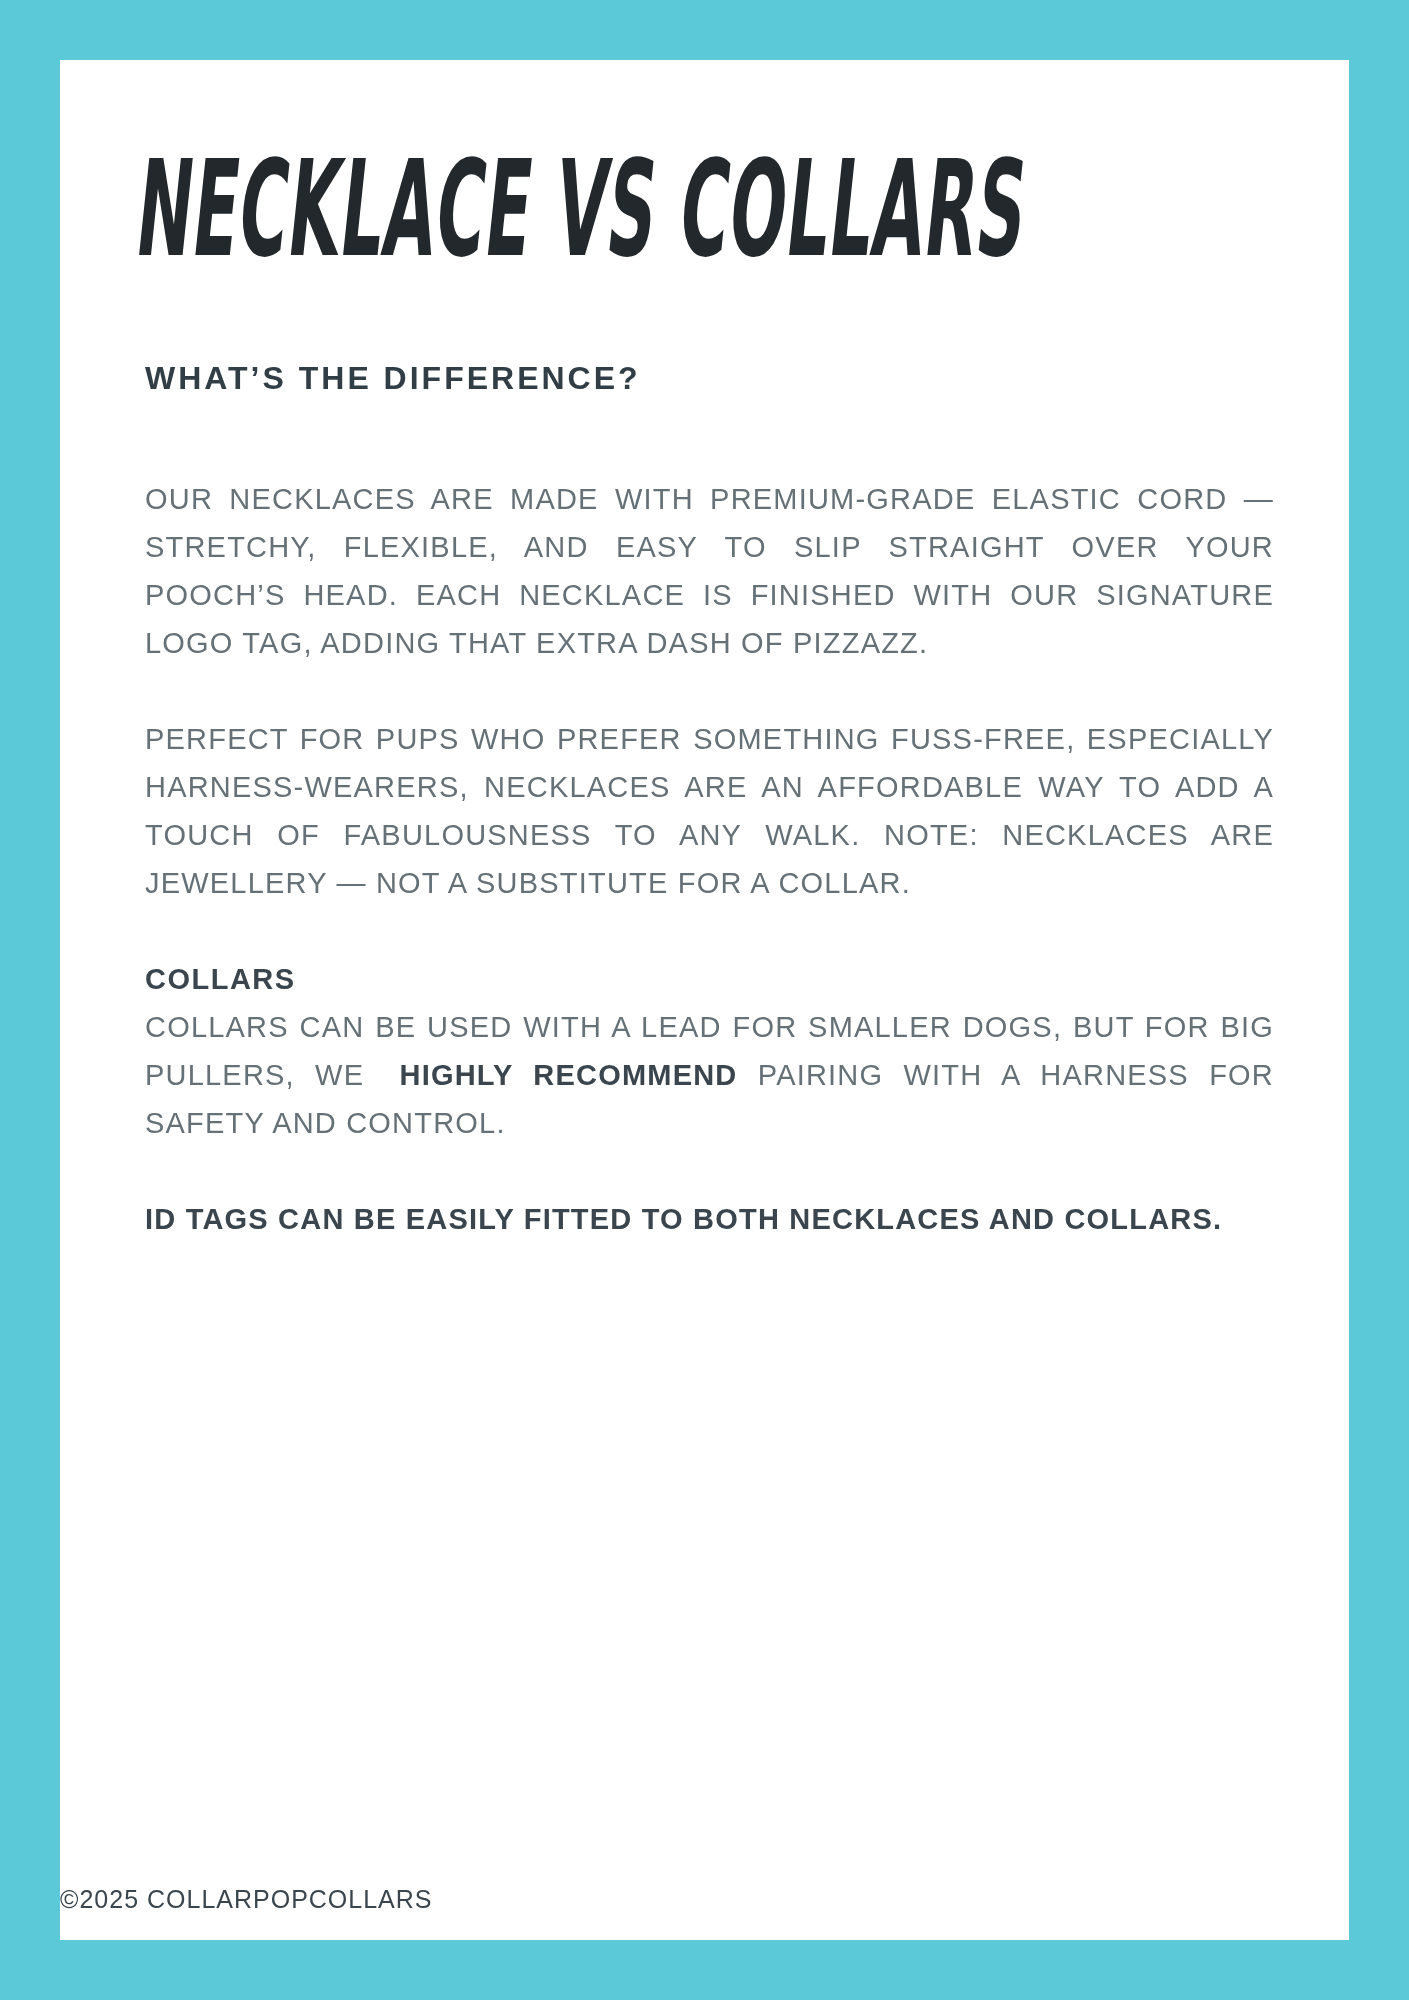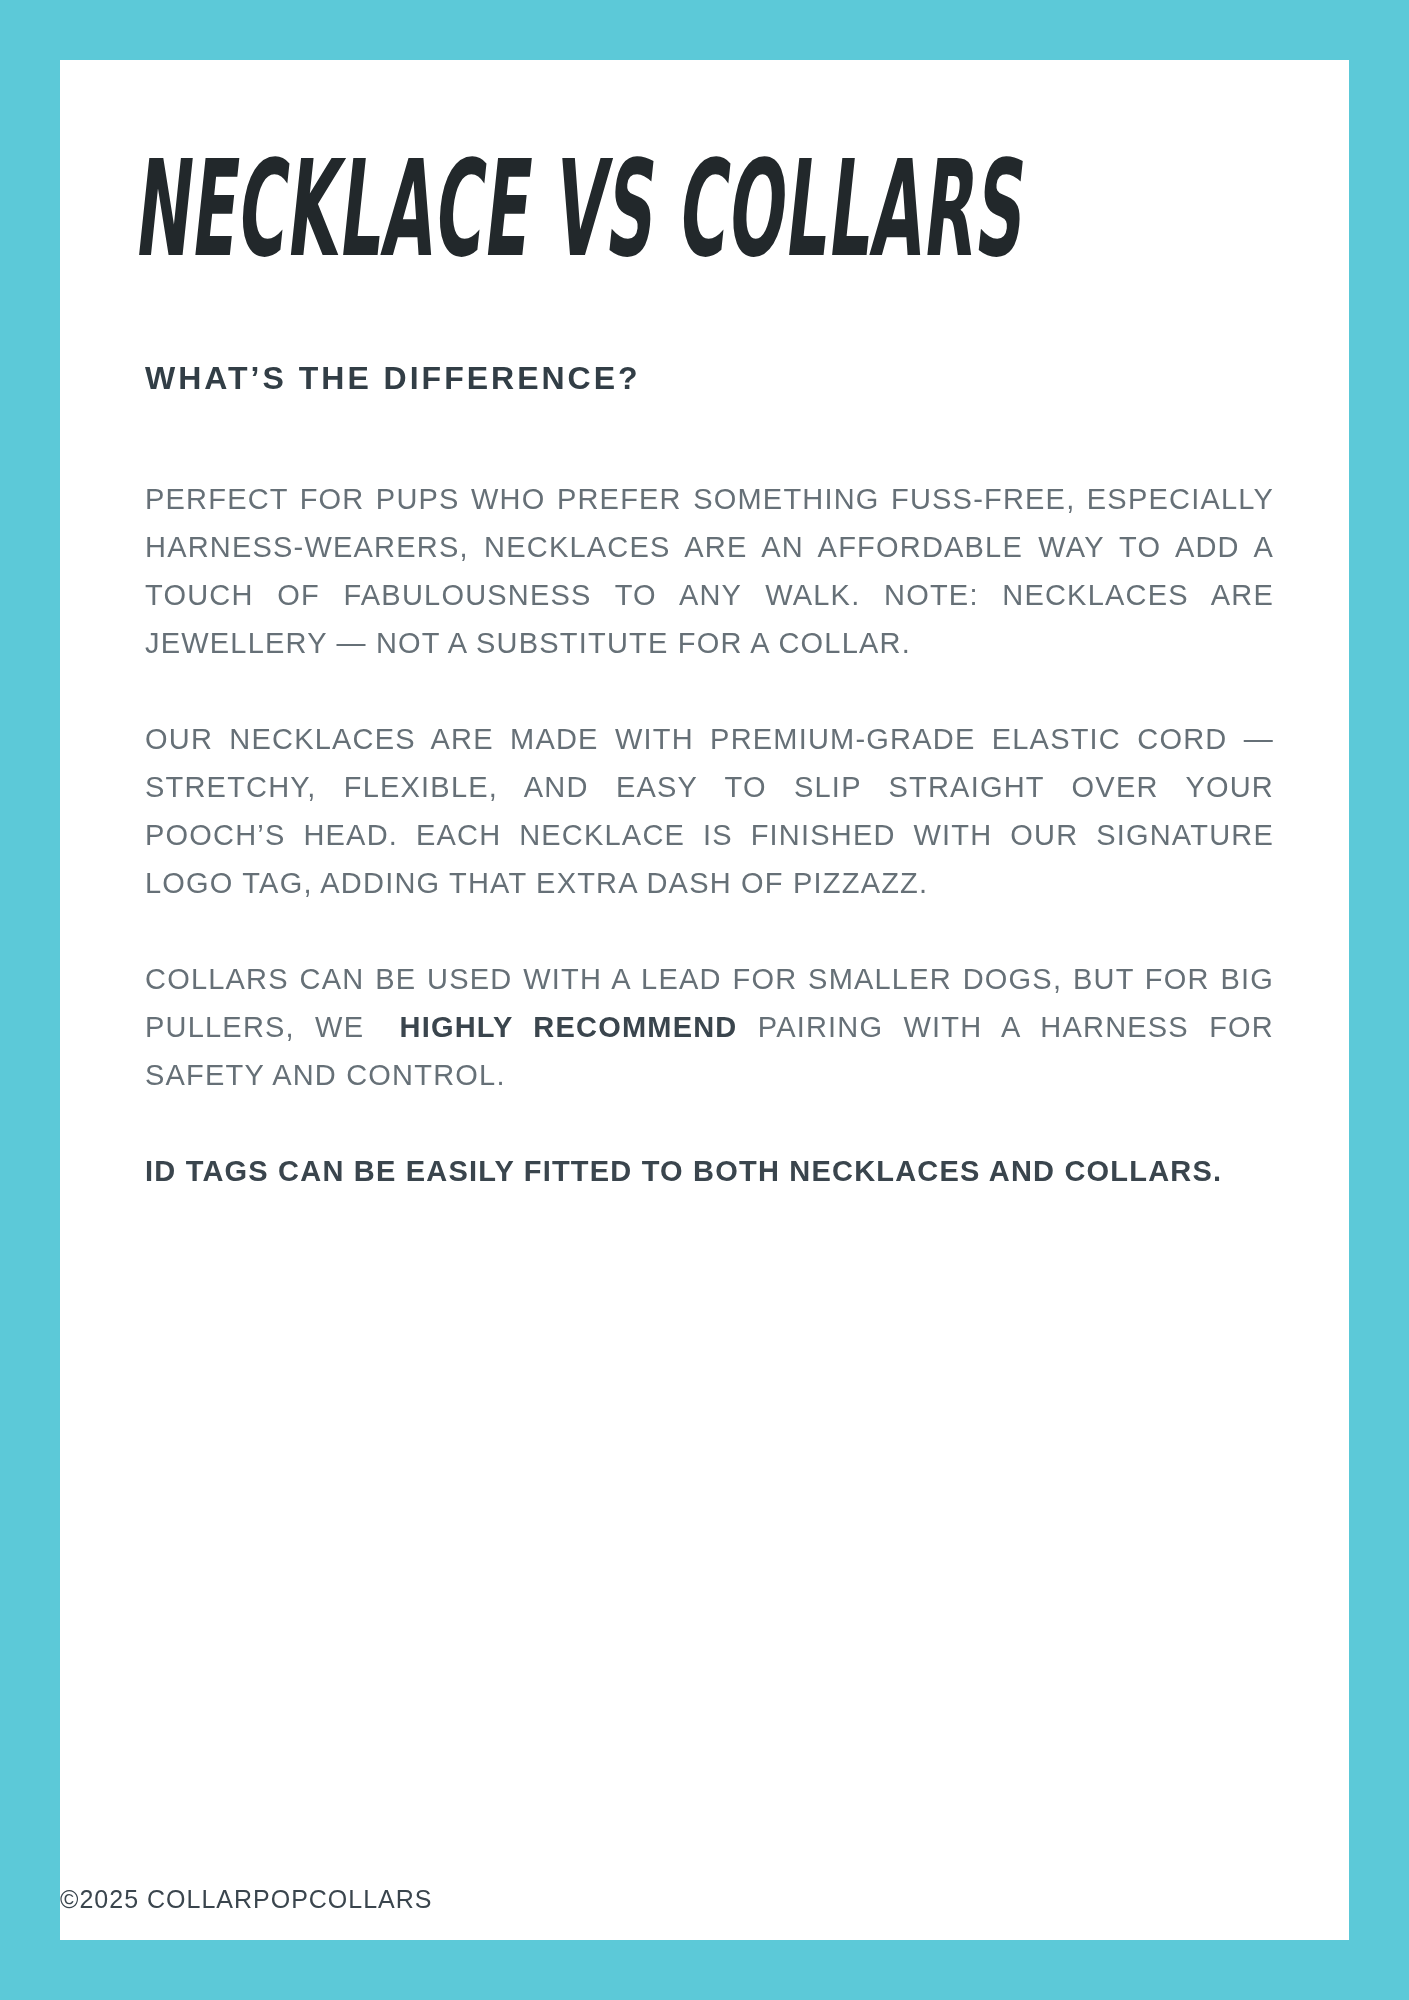--- a/index.html
+++ b/index.html
@@ -85,24 +85,25 @@
 <div class="page">
   <div class="sheet">
 
     <div class="title-wrap">
       <div class="title">NECKLACE VS COLLARS</div>
     </div>
 
     <h2 class="heading">WHAT’S THE DIFFERENCE?</h2>
 
 
+    <p class="body-par">OUR NECKLACES ARE MADE WITH PREMIUM-GRADE ELASTIC CORD — STRETCHY, FLEXIBLE, AND EASY TO SLIP STRAIGHT OVER YOUR POOCH’S HEAD. EACH NECKLACE IS FINISHED WITH OUR SIGNATURE LOGO TAG, ADDING THAT EXTRA DASH OF PIZZAZZ.</p>
+
     <p class="body-par">PERFECT FOR PUPS WHO PREFER SOMETHING FUSS-FREE, ESPECIALLY HARNESS-WEARERS, NECKLACES ARE AN AFFORDABLE WAY TO ADD A TOUCH OF FABULOUSNESS TO ANY WALK. NOTE: NECKLACES ARE JEWELLERY — NOT A SUBSTITUTE FOR A COLLAR.</p>
 
-    <p class="body-par">OUR NECKLACES ARE MADE WITH PREMIUM-GRADE ELASTIC CORD — STRETCHY, FLEXIBLE, AND EASY TO SLIP STRAIGHT OVER YOUR POOCH’S HEAD. EACH NECKLACE IS FINISHED WITH OUR SIGNATURE LOGO TAG, ADDING THAT EXTRA DASH OF PIZZAZZ.</p>
-
+    <p class="section-label">COLLARS</p>
 
 
     <p class="body-par"><span>COLLARS CAN BE USED WITH A LEAD FOR SMALLER DOGS, BUT FOR BIG PULLERS, WE </span><span class="inline-bold">HIGHLY RECOMMEND</span><span> PAIRING WITH A HARNESS FOR SAFETY AND CONTROL.</span></p>
 
     <p class="body-par id-tags">ID TAGS CAN BE EASILY FITTED TO BOTH NECKLACES AND COLLARS.</p>
 
     <div class="footer">©2025 COLLARPOPCOLLARS</div>
 
   </div>
 </div>

